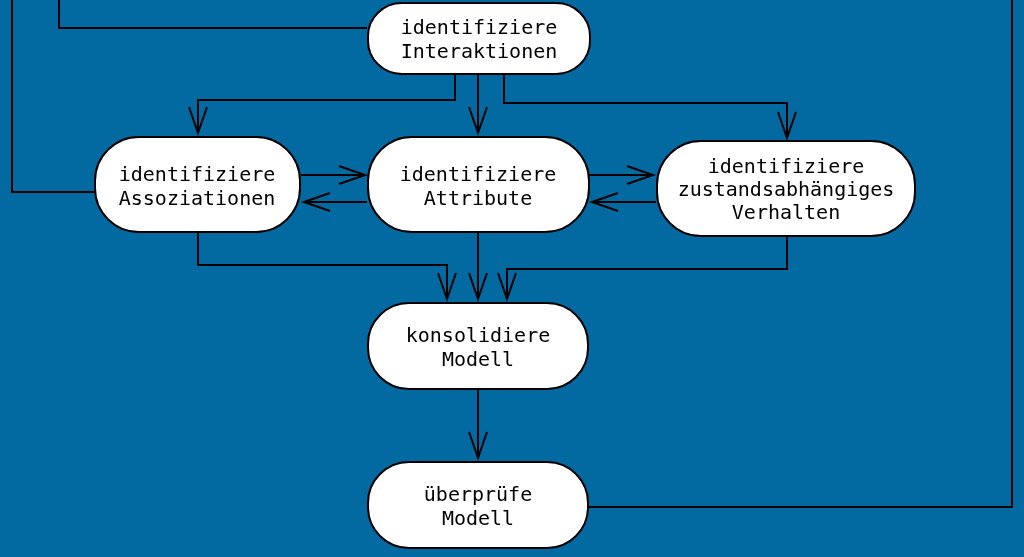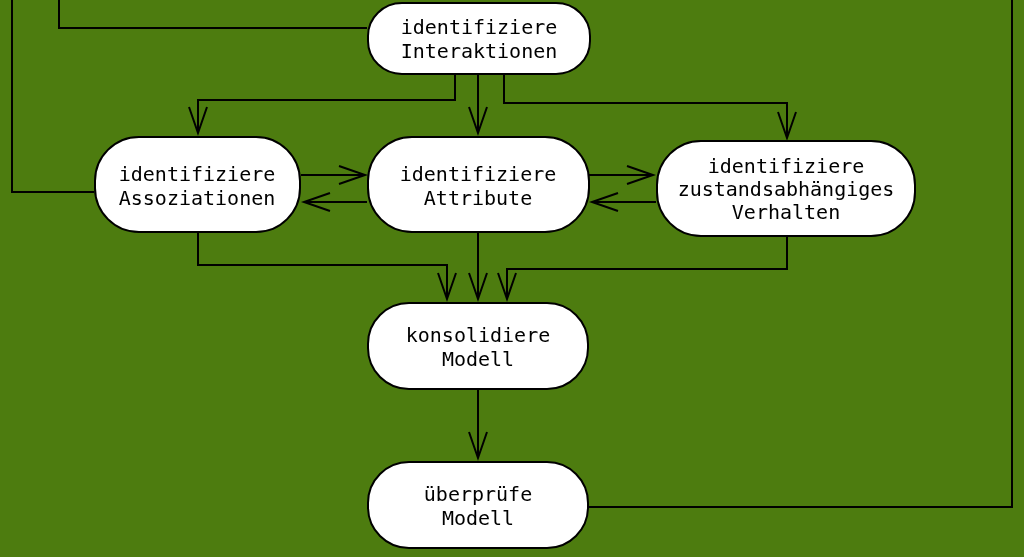--- a/index.html
+++ b/index.html
@@ -4,21 +4,21 @@
 <style>
   html, body {
     margin: 0;
     padding: 0;
     background: #ffffff;
   }
   .canvas {
     position: relative;
     width: 1024px;
     height: 557px;
-    background: #4d7c0f;
+    background: #0369a1;
     overflow: hidden;
   }
   svg {
     display: block;
     font-family: "DejaVu Sans Mono", "Liberation Mono", monospace;
     font-size: 20px;
   }
   .node-shape {
     fill: #ffffff;
     stroke: #000000;

